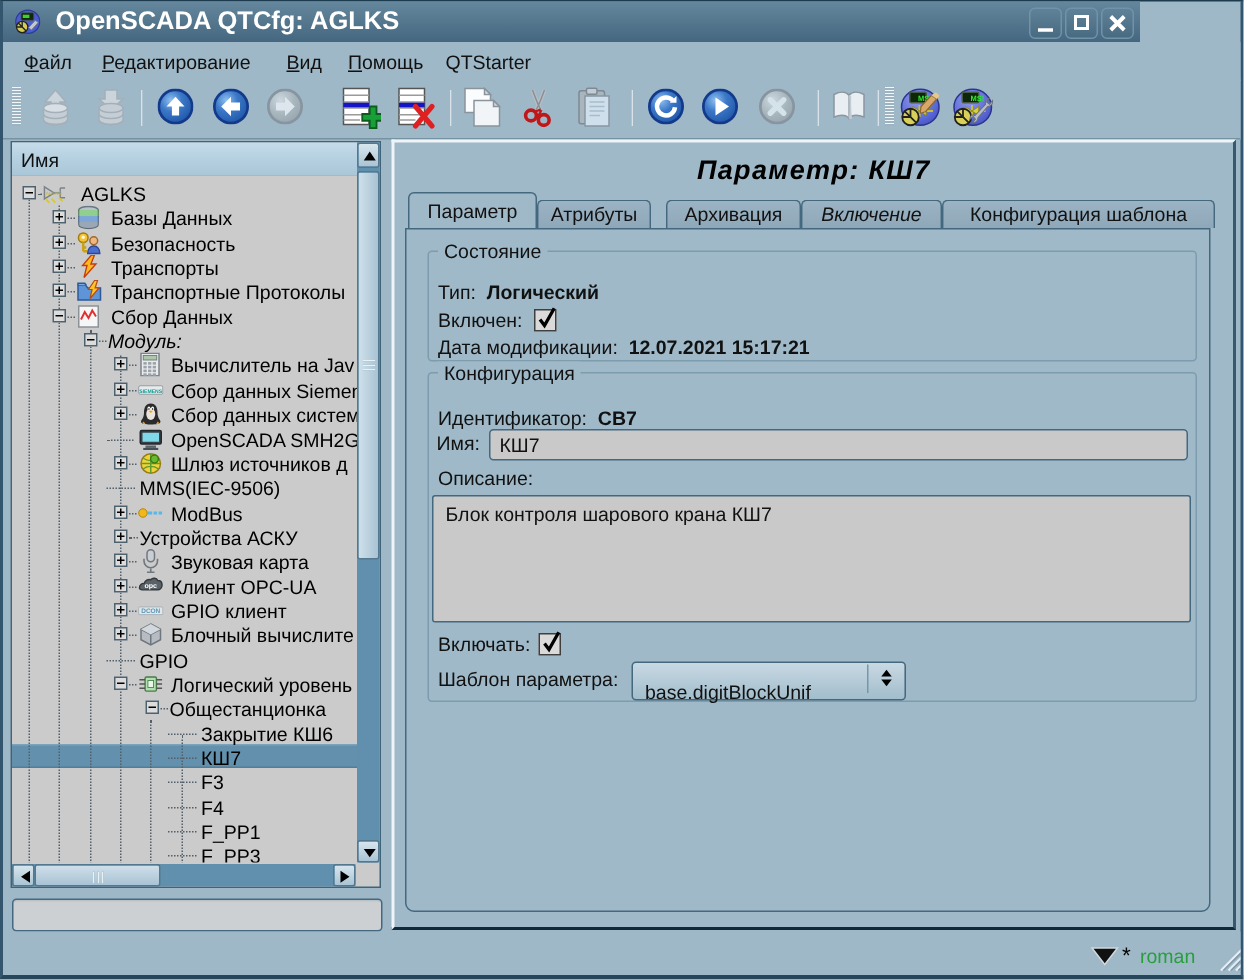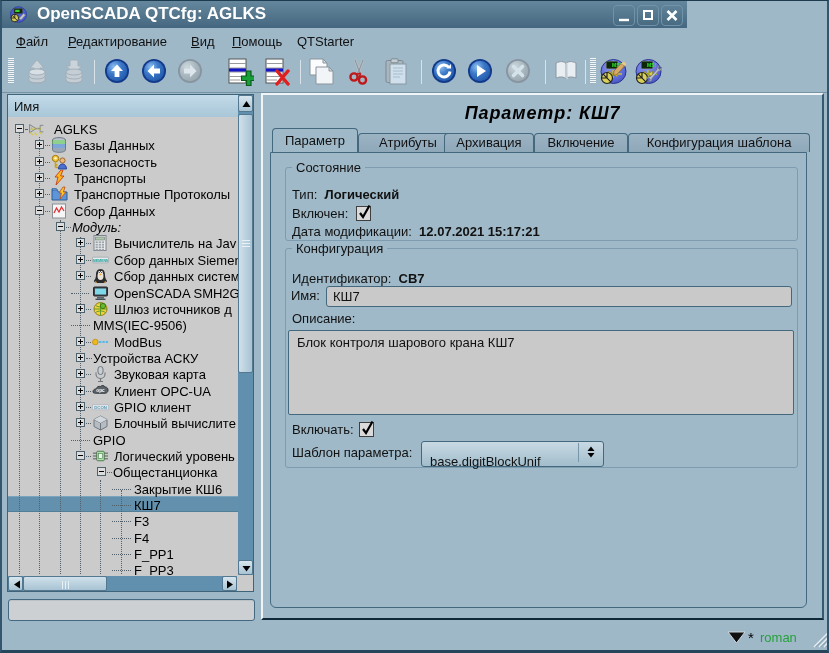--- a/index.html
+++ b/index.html
@@ -10,21 +10,21 @@
   background:#9eb8c8;
   border-left:2px solid #33566e;
   border-right:2px solid #33566e;
   border-bottom:3px solid #26465c;
   border-top:1px solid #1d3b4f;
   overflow:hidden;
 }
 .abs { position:absolute; }
 
 #titlebar {
-  position:absolute; left:0; top:0; width:685px; height:27px;
+  position:absolute; left:0; top:0; width:758px; height:27px;
   background:linear-gradient(#64879e, #57798f 45%, #446680 100%);
 }
 #titletxt { position:absolute; left:35px; top:3px; font-size:17px; font-weight:bold; color:#fff; }
 .winbtn { position:absolute; top:4px; width:22px; height:21px; border-radius:4px;
   background:linear-gradient(#5f8299, #496b82); border:1px solid #6f93a9; }
 
 #menubar { position:absolute; left:-2px; top:27px; width:829px; height:26px; background:#9eb8c8; font-size:13px; color:#111; }
 #menubar span { position:absolute; top:6px; }
 u { text-decoration:underline; }
 
@@ -561,23 +561,23 @@
             <path d="M10 7.5 L4 3.5 V11.5 Z" fill="#000"></path>
           </svg>
         </div>
     </div>
   </div>
   <div id="ledit"></div>
 
   <div id="rpanel">
     <div id="rtitle">Параметр: КШ7</div>
     <div class="tab active" style="left:9px; top:33px; width:86px; height:25px; line-height:24px;">Параметр</div>
-    <div class="tab" style="left:95px; top:38px; width:100px; height:19px; line-height:18px;">Атрибуты</div>
+    <div class="tab" style="left:95px; top:38px; width:76px; height:19px; line-height:18px;">Атрибуты</div>
     <div class="tab" style="left:181px; top:38px; width:90px; height:19px; line-height:18px;">Архивация</div>
-    <div class="tab" style="left:271px; top:38px; width:94px; height:19px; line-height:18px;">Включение</div>
+    <div class="tab" style="left:271px; top:38px; width:94px; height:19px; line-height:18px;font-style:italic;">Включение</div>
     <div class="tab" style="left:365px; top:38px; width:182px; height:19px; line-height:18px;">Конфигурация шаблона</div>
     <div id="tabpane">
       <div class="gbox" style="left:14px; top:14px; width:513px; height:74px;">
         <div class="glabel">Состояние</div>
         <div class="flabel" style="left:6px; top:19px;">Тип:&nbsp; <b>Логический</b></div>
         <div class="flabel" style="left:6px; top:38px;">Включен:</div>
         <div class="cb" style="left:70px; top:38px;">
             <svg style="position:absolute;left:1px;top:-3px;overflow:visible" width="14" height="16">
               <path d="M2 9 L5 13 L11.5 1.5" stroke="#000" stroke-width="2.2" fill="none"></path>
             </svg>

